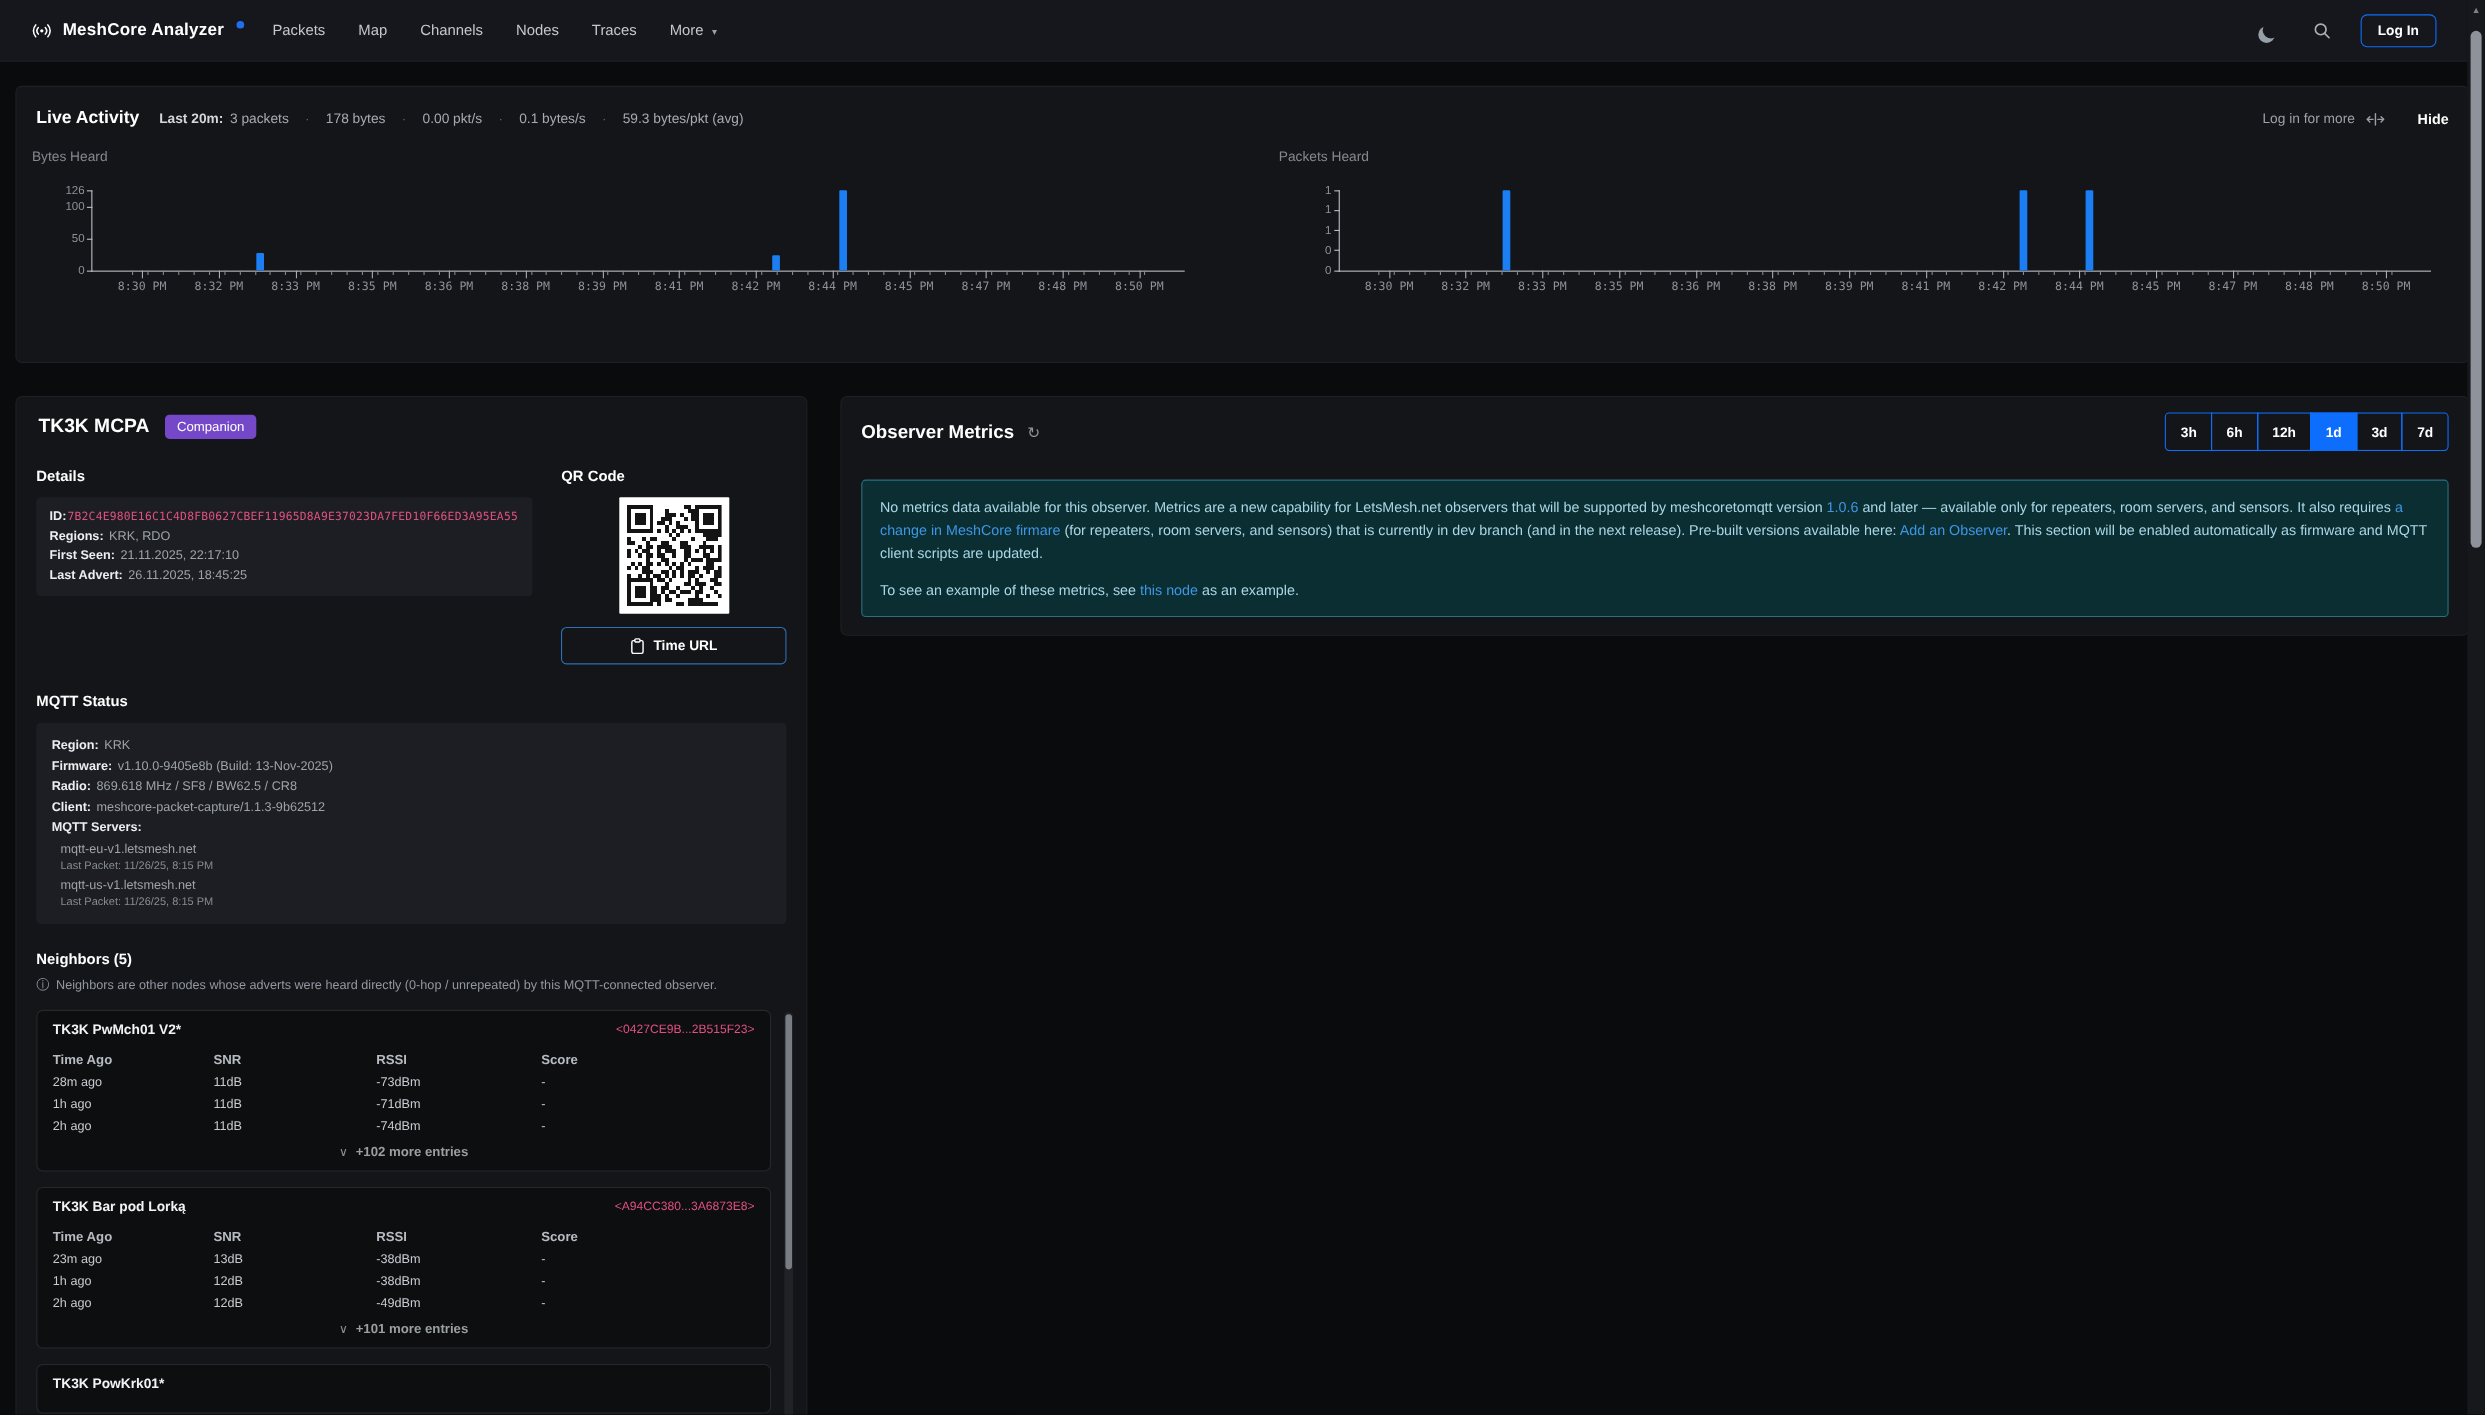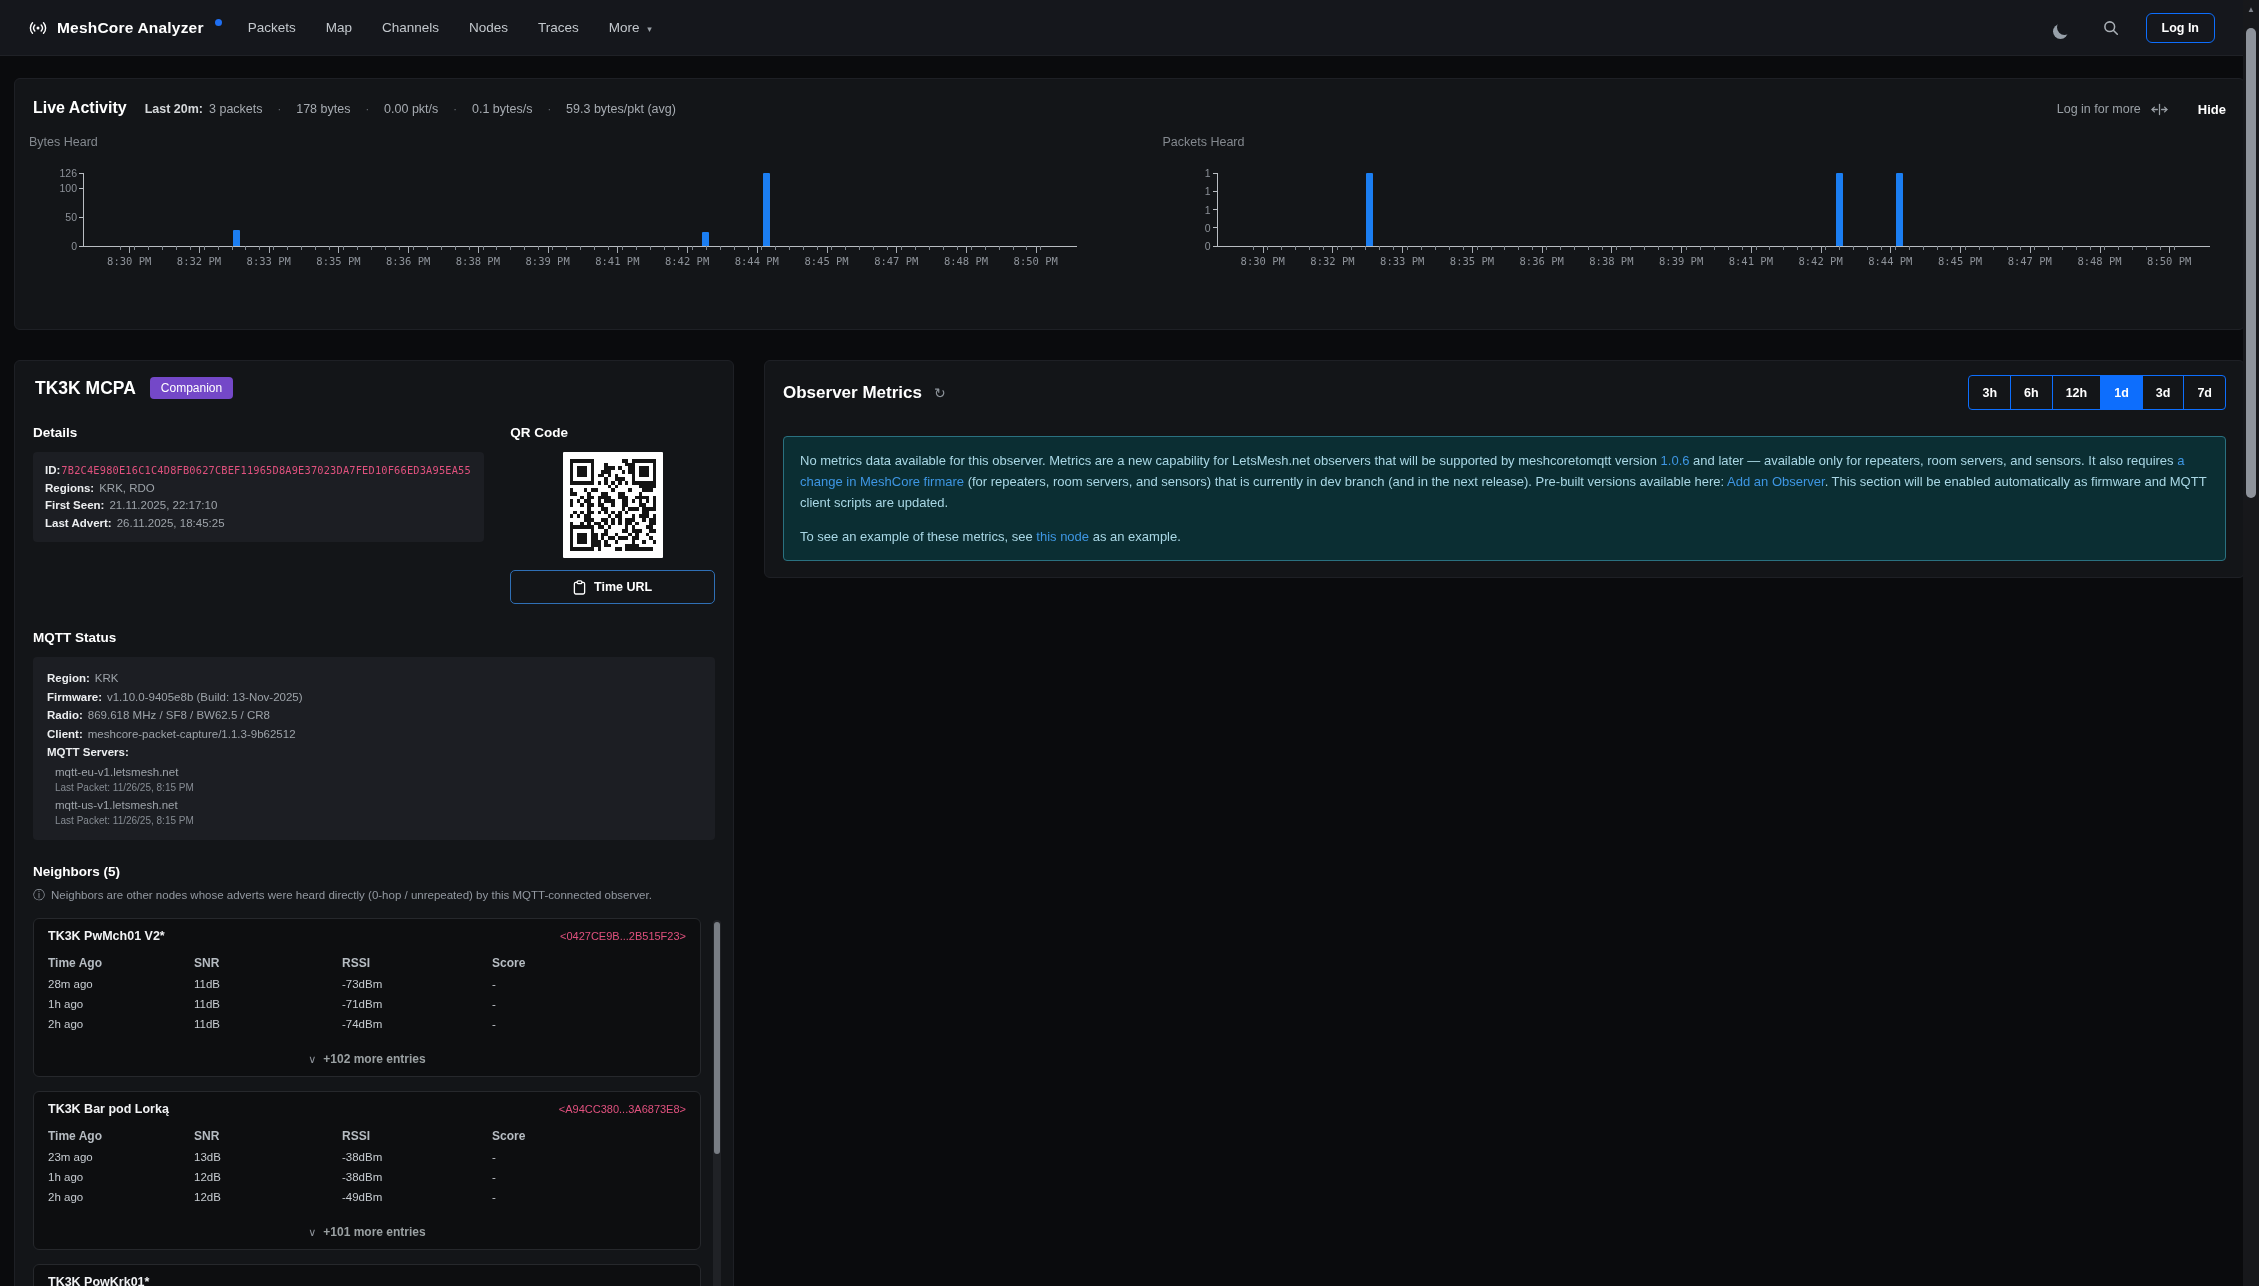--- a/index.html
+++ b/index.html
@@ -57,21 +57,21 @@
   .ylab { position:absolute; right:calc(100% + 7px); transform:translateY(50%);
           font-family:Liberation Sans, sans-serif; font-size:10.5px; color:#8d9299; }
   .ydash { position:absolute; left:-5px; width:5px; height:1px; background:#b9bdc2; }
   .xtick { position:absolute; top:100%; width:1px; background:#80868d; }
   .xlab { position:absolute; top:calc(100% + 9px); transform:translateX(-50%);
           font-family:"DejaVu Sans Mono", monospace; font-size:10.5px; color:#8d9299; white-space:nowrap; }
   .bar { position:absolute; bottom:0; width:7px; border-radius:1px 1px 0 0; }
 
   
   .node-card { padding:14px 18px; }
-  .node-title-row { display:flex; align-items:center; gap:14px; margin:2px 0 26px 2px; }
+  .node-title-row { display:flex; gap:14px; margin:2px 0 26px 2px; }
   .node-title { font-size:17.5px; font-weight:bold; color:#fff; }
   .badge { border-radius:4px; padding:4px 11px; font-size:12px; color:#fff; }
   .section-heading { font-size:13.5px; font-weight:bold; color:#fff; margin-bottom:12px; }
   .details-row { display:flex; }
   .details-col { width:465px; }
   .info-box { background:#1c1e23; border-radius:4px; padding:10px 12px; }
   .kv-line { font-size:11.5px; line-height:17.5px; color:#9da3a9; white-space:nowrap; overflow:hidden; }
   .kv-line b { color:#eceef0; margin-right:5px; }
   .id-value { font-family:"DejaVu Sans Mono", monospace; font-size:10.3px; letter-spacing:.2px; }
   .qr-col { margin-left:26px; width:211px; display:flex; flex-direction:column; }
@@ -94,21 +94,21 @@
     background:#0d0e10; border:1px solid #26282c; border-radius:6px;
     padding:10px 14px; margin-bottom:14px; width:668px;
   }
   .neighbor-head { display:flex; justify-content:space-between; align-items:center; margin-bottom:9px; }
   .neighbor-name { font-size:12.5px; font-weight:bold; color:#f2f3f5; }
   .neighbor-id { font-family:Liberation Sans, sans-serif; font-size:11px;text-align:right; }
   .neighbor-table { width:100%; }
   .n-row { display:grid; grid-template-columns:146px 148px 150px 1fr; line-height:20px; }
   .n-row.header { font-weight:bold; font-size:12px; color:#b6bcc2; line-height:22px; }
   .n-row.data { font-size:11.5px; color:#c6cbd0; }
-  .more-row { text-align:center; font-size:12px; font-weight:bold; color:#9aa0a2; margin-top:18px; cursor:pointer; }
+  .more-row { text-align:center; font-size:12px; font-weight:bold; color:#9aa0a2; margin-top:6px; cursor:pointer; }
   .more-row .chev { font-weight:normal; color:#8d9299; margin-right:7px; font-size:11px; }
   .fake-vscroll { position:absolute; top:2px; right:0; width:8px; height:715px; background:#202226; border-radius:4px; }
   .fake-vscroll .thumb { position:absolute; top:2px; left:1px; width:6px; height:232px; background:#787d84; border-radius:3px; }
 
   
   .metrics-card { padding:14px 18px; }
   .metrics-head { display:flex; align-items:flex-start; }
   .metrics-title { font-size:17px; font-weight:bold; color:#fff; margin-top:8px; }
   .refresh-icon { font-size:14px; color:#8d939a; margin:10px 0 0 12px; cursor:pointer; }
   .range-group { margin-left:auto; display:flex; }

